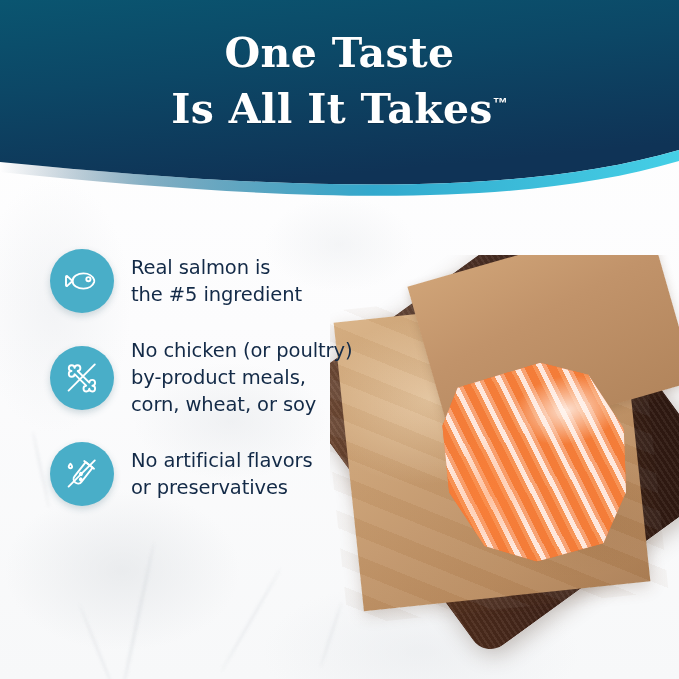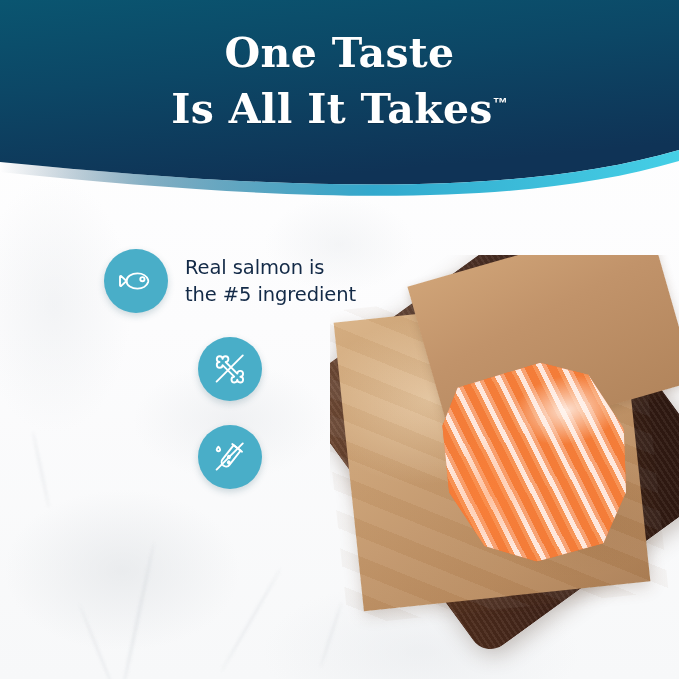--- a/index.html
+++ b/index.html
@@ -97,21 +97,21 @@
   .salmon .sheen{
     position:absolute;inset:0;
     background:
       radial-gradient(ellipse 80px 50px at 72% 26%, rgba(255,247,242,.80) 0%, rgba(255,247,242,0) 68%),
       radial-gradient(ellipse 60px 90px at 24% 62%, rgba(255,130,56,.38) 0%, rgba(255,130,56,0) 70%);
     clip-path:polygon(17% 6%, 62% 0%, 86% 10%, 100% 40%, 96% 72%, 80% 96%, 44% 100%, 18% 88%, 4% 58%, 6% 24%);
   }
 
   
   .features{position:absolute;left:50px;top:249px;width:360px;}
-  .feature{display:flex;align-items:center;margin-bottom:24px;justify-content:center;}
+  .feature{display:flex;align-items:center;margin-bottom:24px;}
   .feature:last-child{margin-bottom:0;}
   .badge{
     flex:0 0 auto;width:64px;height:64px;border-radius:50%;
     background:#49aec8;display:flex;align-items:center;justify-content:center;
     box-shadow:0 3px 7px rgba(40,90,110,.22);
   }
   .ftext{
     margin-left:17px;color:#132a47;
     font-family:"DejaVu Sans", sans-serif;
     font-size:19.5px;line-height:27px;letter-spacing:-.1px;
@@ -183,31 +183,40 @@
       </div>
     </div>
 
     <div class="feature">
       <div class="badge">
         <svg width="42" height="42" viewBox="0 0 42 42" fill="none" stroke="#ffffff" stroke-width="1.9" stroke-linecap="round" stroke-linejoin="round">
           <path d="M13.6 10.9a2.9 2.9 0 1 0-3.1 3.1 2.9 2.9 0 1 0 3.1 3.1l11.6 11.6a2.9 2.9 0 1 0 3.1 3.1 2.9 2.9 0 1 0 3.1-3.1 2.9 2.9 0 1 0-3.1-3.1L16.7 14a2.9 2.9 0 1 0-3.1-3.1Z"></path>
           <path d="M33.8 7.4 7.6 33.6"></path>
         </svg>
       </div>
+      <div class="ftext">
+        <div>No chicken (or poultry)</div>
+        <div>by-product meals,</div>
+        <div>corn, wheat, or soy</div>
+      </div>
     </div>
 
     <div class="feature">
       <div class="badge">
         <svg width="42" height="42" viewBox="0 0 42 42" fill="none" stroke="#ffffff" stroke-width="1.9" stroke-linecap="round" stroke-linejoin="round">
           <g transform="rotate(38 21 21)">
             <path d="M16.6 9.4h8.8v18.1a4.4 4.4 0 0 1-8.8 0V9.4Z"></path>
             <path d="M14.8 9.4h12.4"></path>
             <circle cx="20.1" cy="21.6" r="1.1"></circle>
             <circle cx="23.4" cy="26" r="1"></circle>
           </g>
           <path d="M11.1 13.6c-.2-1.6-1.7-2.9-1.7-2.9s-1.5 1.3-1.7 2.9a1.7 1.7 0 1 0 3.4 0Z"></path>
           <path d="M33.8 7.4 7.6 33.6"></path>
         </svg>
       </div>
+      <div class="ftext">
+        <div>No artificial flavors</div>
+        <div>or preservatives</div>
+      </div>
     </div>
 
   </div>
 </div>
 
 </body></html>

